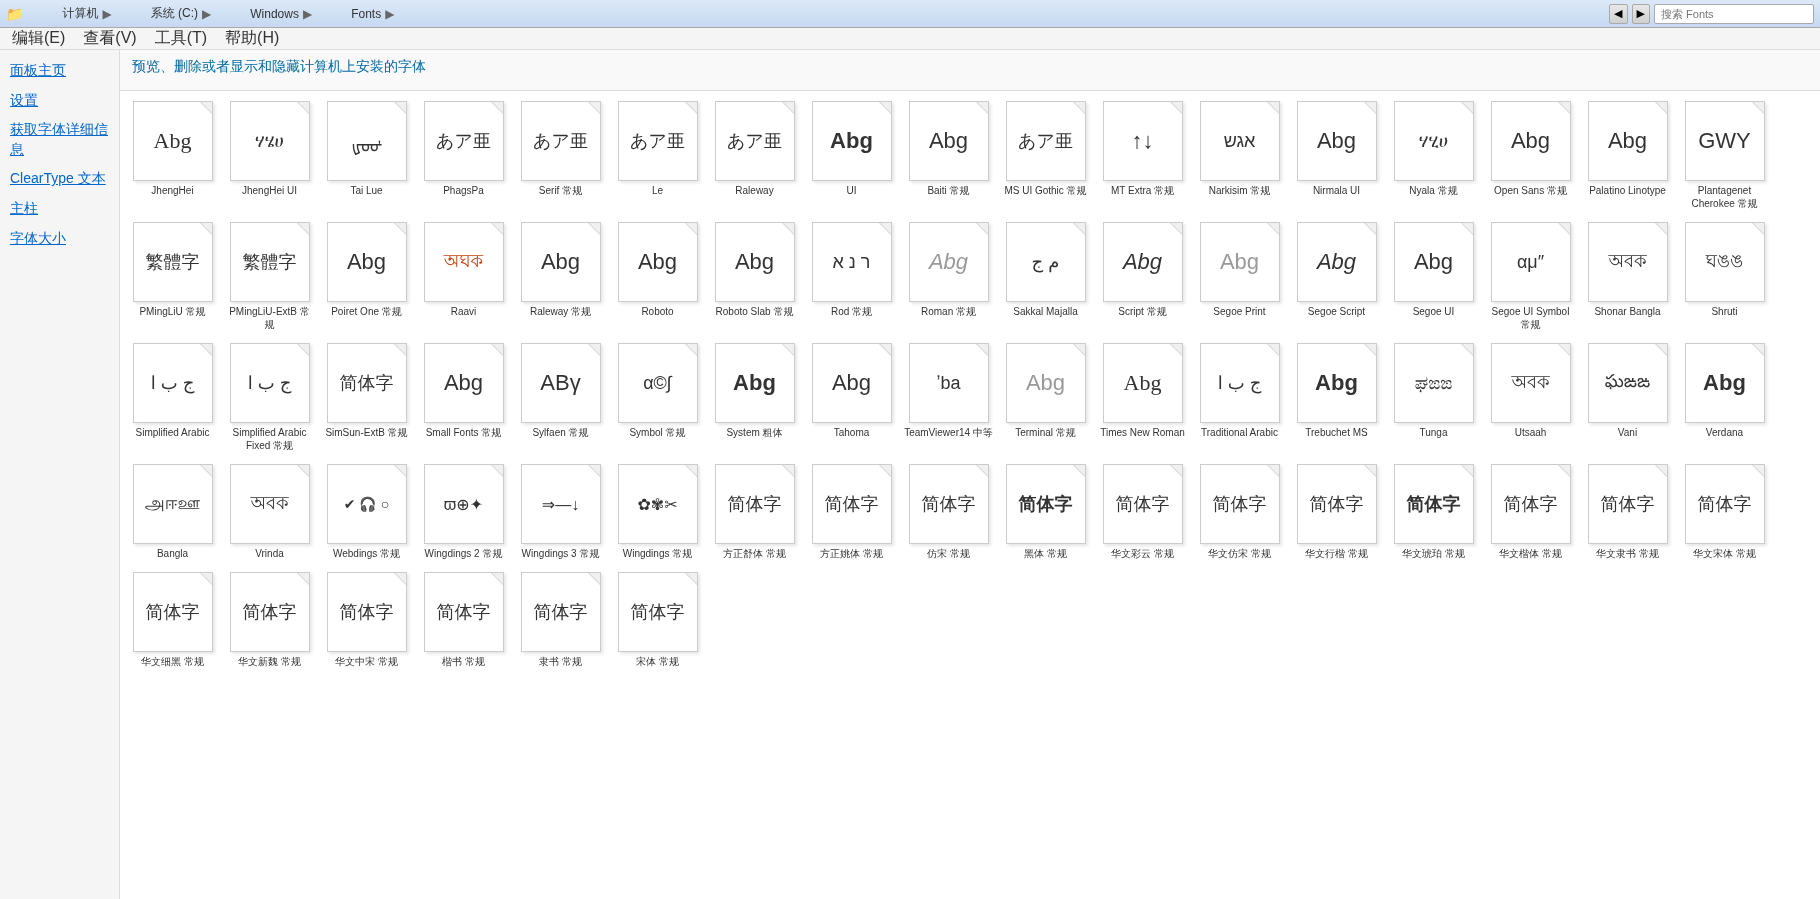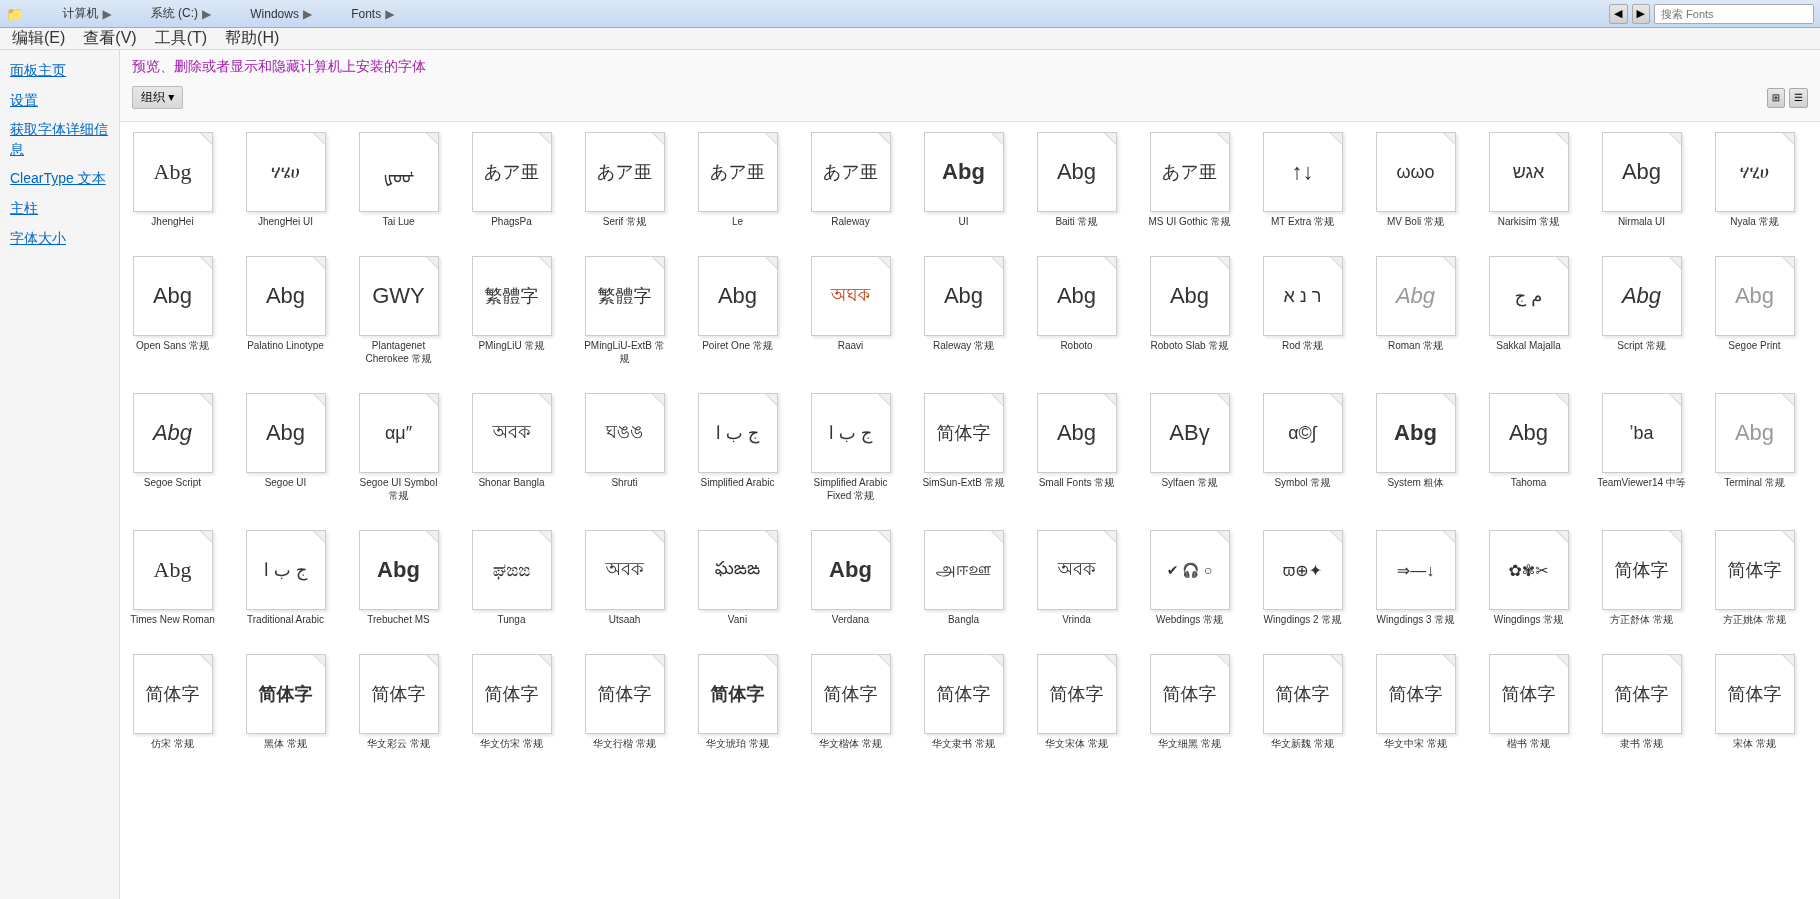--- a/index.html
+++ b/index.html
@@ -82,21 +82,21 @@
     .content { flex: 1; overflow-y: auto; background: white; }
     
     
     .content-header {
       padding: 8px 12px;
       border-bottom: 1px solid #ddd;
       background: #f9f9f9;
     }
     .content-title {
       font-size: 14px;
-      color: #a21caf;
+      color: #0369a1;
       margin-bottom: 6px;
     }
     .organize-bar {
       display: flex;
       align-items: center;
       gap: 4px;
       padding: 4px 0;
     }
     .organize-btn {
       background: linear-gradient(to bottom, #e8e8e8, #d8d8d8);
@@ -108,21 +108,21 @@
       display: flex;
       align-items: center;
       gap: 3px;
     }
 
     
     .fonts-grid {
       display: flex;
       flex-wrap: wrap;
       padding: 4px;
-      gap: 16px;
+      gap: 0;
       align-content: flex-start;
     }
     
     .font-item {
       width: 95px;
       text-align: center;
       padding: 4px 2px;
       cursor: pointer;
       border: 1px solid transparent;
       margin: 1px;
@@ -206,26 +206,20 @@
     <div class="sidebar-item">设置</div>
     <div class="sidebar-item">获取字体详细信息</div>
     <div class="sidebar-item">ClearType 文本</div>
     <div class="sidebar-item">主柱</div>
     <div class="sidebar-item">字体大小</div>
   </div>
 
   <div class="content">
     <div class="content-header">
       <div class="content-title">预览、删除或者显示和隐藏计算机上安装的字体</div>
-      <div class="organize-bar">
-        <button class="organize-btn">组织 ▾</button>
-        <div style="flex:1"></div>
-        <button class="nav-btn" style="font-size:10px;">⊞</button>
-        <button class="nav-btn" style="font-size:10px;">☰</button>
-      </div>
     </div>
 
     <div class="fonts-grid" id="fontsGrid">
     <div class="font-item" title="JhengHei">
           <div class="font-icon">
             <span style="font-size: 22px; font-family: serif; color: rgb(51, 51, 51);">Abg</span>
           </div>
           <div class="font-name">JhengHei</div>
         </div>
         <div class="font-item" title="JhengHei UI">
@@ -280,26 +274,20 @@
           <div class="font-icon">
             <span style="font-size: 18px; color: rgb(51, 51, 51);">あア亜</span>
           </div>
           <div class="font-name">MS UI Gothic 常规</div>
         </div>
         <div class="font-item" title="MT Extra 常规">
           <div class="font-icon">
             <span style="font-size: 22px; color: rgb(51, 51, 51);">↑↓</span>
           </div>
           <div class="font-name">MT Extra 常规</div>
-        </div>
-        <div class="font-item" title="MV Boli 常规">
-          <div class="font-icon">
-            <span style="font-size: 18px; color: rgb(51, 51, 51);">ωωο</span>
-          </div>
-          <div class="font-name">MV Boli 常规</div>
         </div>
         <div class="font-item" title="Narkisim 常规">
           <div class="font-icon">
             <span style="font-size: 18px; color: rgb(51, 51, 51);">אגש</span>
           </div>
           <div class="font-name">Narkisim 常规</div>
         </div>
         <div class="font-item" title="Nirmala UI">
           <div class="font-icon">
             <span style="font-size: 22px; color: rgb(51, 51, 51);">Abg</span>

